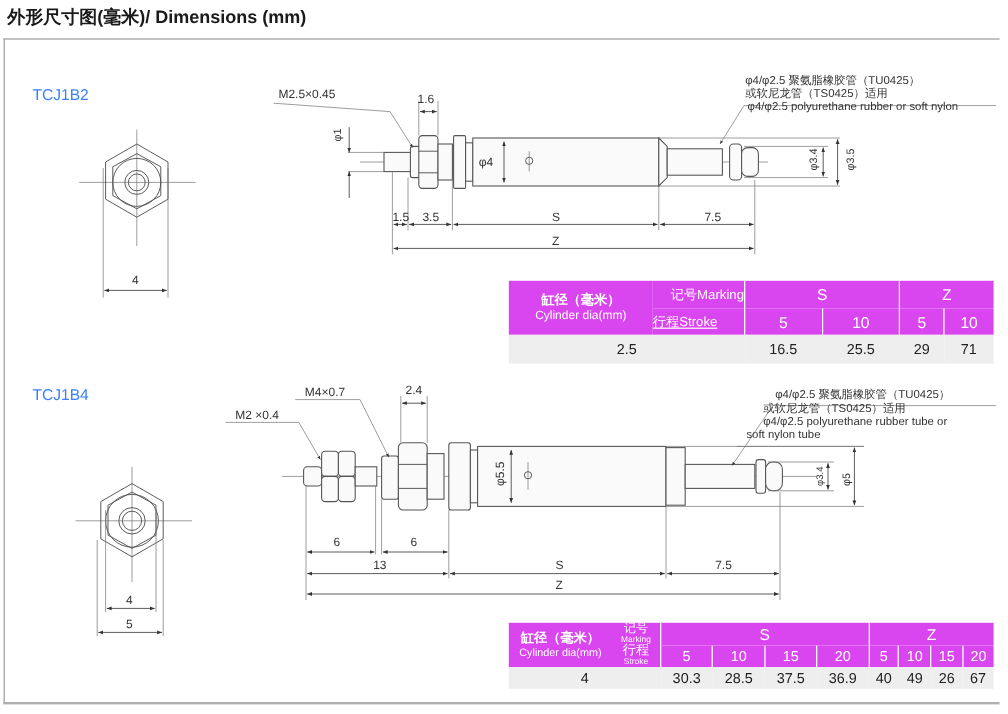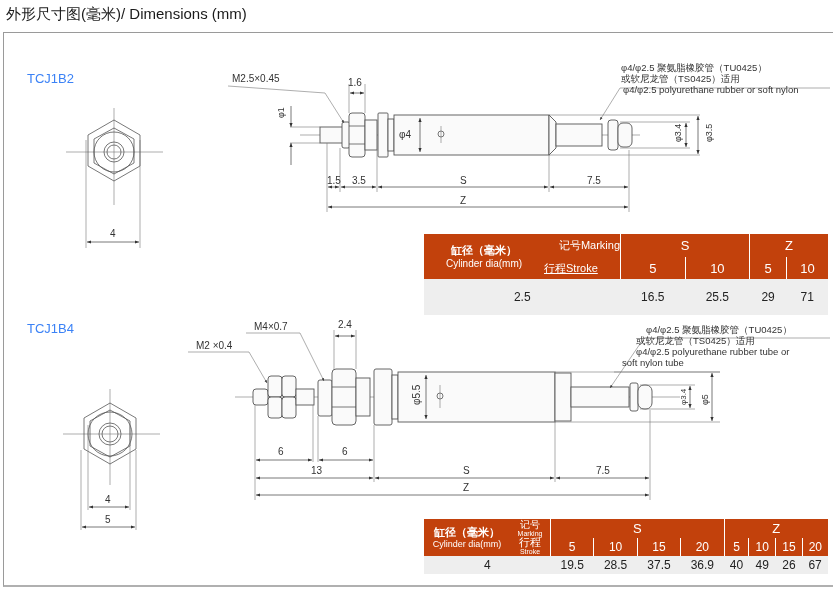--- a/index.html
+++ b/index.html
@@ -1,30 +1,30 @@
 <!DOCTYPE html>
 <html><head>
 <meta charset="utf-8">
 <style>
   html, body { margin: 0; padding: 0; background: #ffffff; }
   body { width: 840px; height: 595px; position: relative; overflow: hidden;
          font-family: "Liberation Sans", "DejaVu Sans", sans-serif; color: #222; }
-  .page-title { position: absolute; left: 6px; top: 5px; font-size: 15px; font-weight: normal; color: #1a1a1a; }
+  .page-title { position: absolute; left: 6px; top: 5px; font-size: 15px; font-weight: bold; color: #1a1a1a; }
   .frame { position: absolute; left: 3px; top: 32px; width: 830px; height: 555px;
            border: 1px solid #9a9a9a; border-right: none; border-bottom: 2px solid #b0b0b0; box-sizing: border-box; }
   .model { position: absolute; font-size: 13px; color: #3b82f6; }
   svg.draw { position: absolute; left: 0; top: 0; }
   svg text { font-family: "Liberation Sans", "DejaVu Sans", sans-serif; fill: #333; }
   .ln { stroke: #555; stroke-width: 0.8; fill: none; }
   .thin { stroke: #777; stroke-width: 0.6; fill: none; }
   .part { stroke: #555; stroke-width: 0.9; fill: #fafafa; }
   .note { position: absolute; font-size: 9.5px; color: #333; line-height: 11px; white-space: nowrap; }
   table.spec { position: absolute; border-collapse: collapse; font-size: 11px; }
   table.spec td { text-align: center; padding: 0; }
-  .hd { background: #c2410c; color: #fff; }
+  .hd { background: #d946ef; color: #fff; }
   .bd { background: #eeeeee; color: #222; font-size: 12px; }
   .sep { border-left: 1px solid #fff; }
 </style>
 </head>
 <body>
 
 <div class="page-title">外形尺寸图(毫米)/ Dimensions (mm)</div>
 <div class="frame"></div>
 
 <div class="model" style="left:27px;top:71px;">TCJ1B2</div>
@@ -247,21 +247,21 @@
     <td class="hd sep" colspan="2" style="font-size:13px">S</td>
     <td class="hd sep" colspan="2" style="font-size:13px">Z</td>
   </tr>
   <tr style="height:22px">
     <td class="hd" style="font-size:11px;text-align:left;text-decoration:underline;">行程Stroke</td>
     <td class="hd sep" style="font-size:13px">5</td>
     <td class="hd sep" style="font-size:13px">10</td>
     <td class="hd sep" style="font-size:13px">5</td>
     <td class="hd sep" style="font-size:13px">10</td>
   </tr>
-  <tr style="height:36px">
+  <tr style="height:24px">
     <td class="bd" colspan="2">2.5</td>
     <td class="bd">16.5</td>
     <td class="bd">25.5</td>
     <td class="bd">29</td>
     <td class="bd">71</td>
   </tr>
 </tbody>
   </table>
 
 <table class="spec" style="left:424px;top:519px;width:404px;">
@@ -285,21 +285,21 @@
     <td class="hd sep" style="font-size:12px">10</td>
     <td class="hd sep" style="font-size:12px">15</td>
     <td class="hd sep" style="font-size:12px">20</td>
     <td class="hd sep" style="font-size:12px">5</td>
     <td class="hd sep" style="font-size:12px">10</td>
     <td class="hd sep" style="font-size:12px">15</td>
     <td class="hd sep" style="font-size:12px">20</td>
   </tr>
   <tr style="height:18px">
     <td class="bd" colspan="2">4</td>
-    <td class="bd">19.5</td>
+    <td class="bd">30.3</td>
     <td class="bd">28.5</td>
     <td class="bd">37.5</td>
     <td class="bd">36.9</td>
     <td class="bd">40</td>
     <td class="bd">49</td>
     <td class="bd">26</td>
     <td class="bd">67</td>
   </tr>
 </tbody>
   </table>

